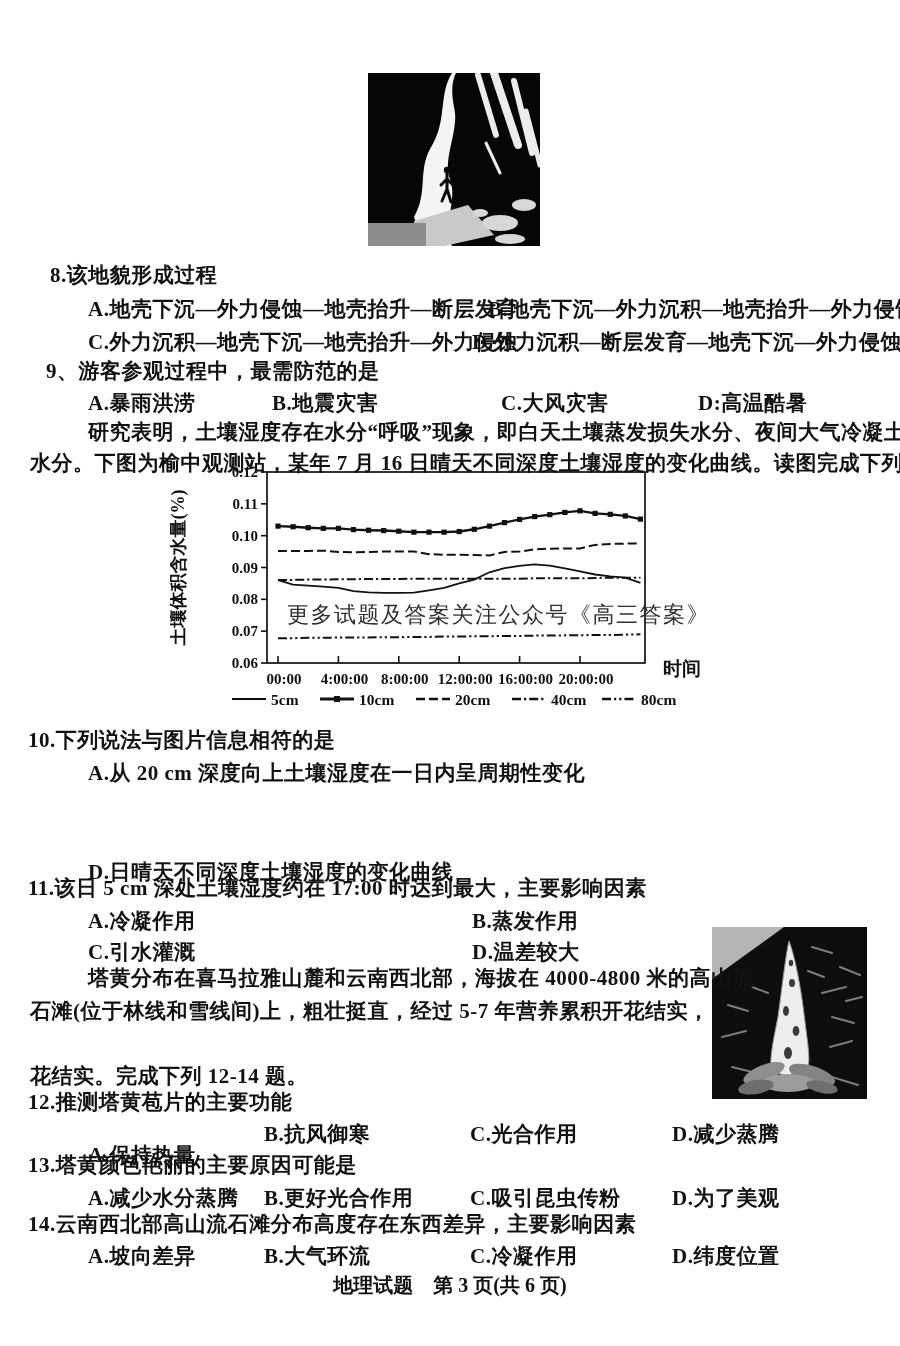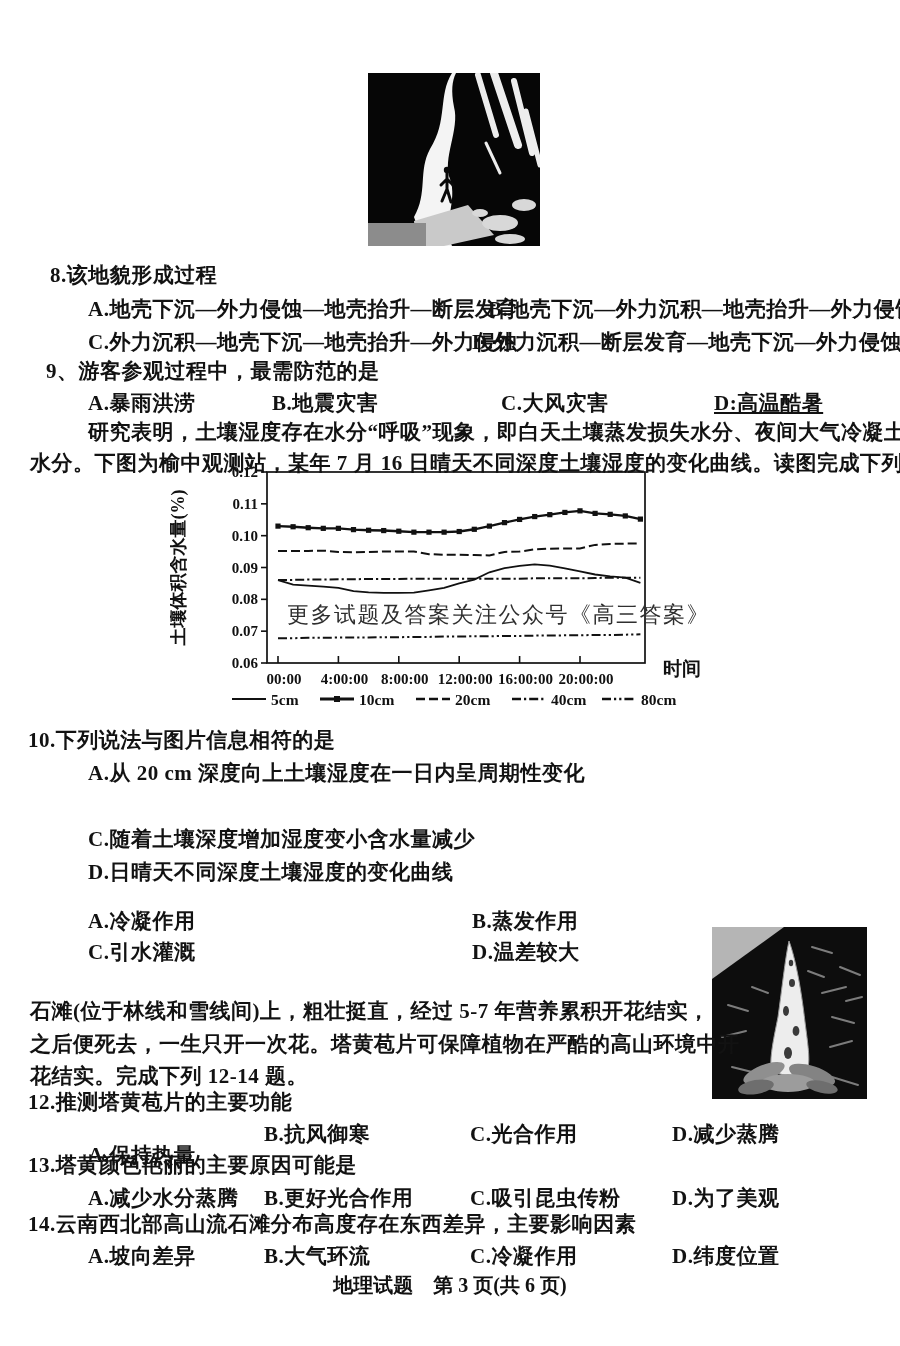--- a/index.html
+++ b/index.html
@@ -46,21 +46,21 @@
   <div class="t" style="left:50px;top:261px;">8.该地貌形成过程</div>
   <div class="t" style="left:88px;top:295px;">A.地壳下沉—外力侵蚀—地壳抬升—断层发育</div>
   <div class="t" style="left:472px;top:295px;margin-left:16px;">B.地壳下沉—外力沉积—地壳抬升—外力侵蚀</div>
   <div class="t" style="left:88px;top:328px;">C.外力沉积—地壳下沉—地壳抬升—外力侵蚀</div>
   <div class="t" style="left:472px;top:328px;">D.外力沉积—断层发育—地壳下沉—外力侵蚀</div>
 
   <div class="t" style="left:46px;top:357px;">9、游客参观过程中，最需防范的是</div>
   <div class="t" style="left:88px;top:389px;">A.暴雨洪涝</div>
   <div class="t" style="left:272px;top:389px;">B.地震灾害</div>
   <div class="t" style="left:475px;top:389px;margin-left:26px;">C.大风灾害</div>
-  <div class="t" style="left:714px;top:389px;text-decoration:underline;">D:高温酷暑</div>
+  <div class="t" style="left:698px;top:389px;">D:高温酷暑</div>
 
   <div class="t" style="left:88px;top:418px;">研究表明，土壤湿度存在水分“呼吸”现象，即白天土壤蒸发损失水分、夜间大气冷凝土壤获得</div>
   <div class="t" style="left:30px;top:449px;">水分。下图为榆中观测站，某年 7 月 16 日晴天不同深度土壤湿度的变化曲线。读图完成下列 10-11 题。</div>
 
   <svg class="chart-svg" width="540" height="258" viewBox="0 0 540 258">
       <rect x="97" y="14" width="378" height="191" fill="none" stroke="#111" stroke-width="1.7"></rect>
       <line x1="91" y1="205" x2="97" y2="205" stroke="#111" stroke-width="1.6"></line>
       <text x="88" y="210" text-anchor="end" font-size="15">0.06</text>
       <line x1="91" y1="173.16666666666669" x2="97" y2="173.16666666666669" stroke="#111" stroke-width="1.6"></line>
       <text x="88" y="178.16666666666669" text-anchor="end" font-size="15">0.07</text>
@@ -127,23 +127,23 @@
       <text x="285" y="247" font-size="15.5">20cm</text>
       <line x1="342" y1="241" x2="376" y2="241" stroke="#111" stroke-width="2.4" stroke-dasharray="9 3 2.2 3"></line>
       <text x="381" y="247" font-size="15.5">40cm</text>
       <line x1="432" y1="241" x2="466" y2="241" stroke="#111" stroke-width="2.4" stroke-dasharray="9 3 2.2 3 2.2 3"></line>
       <text x="471" y="247" font-size="15.5">80cm</text>
     </svg>
   <div class="wm" style="left:287px;top:600px;">更多试题及答案关注公众号《高三答案》</div>
 
   <div class="t" style="left:28px;top:726px;">10.下列说法与图片信息相符的是</div>
   <div class="t" style="left:88px;top:759px;">A.从 20 cm 深度向上土壤湿度在一日内呈周期性变化</div>
-  <div class="t" style="left:88px;top:825px;">C.随着土壤深度增加湿度变小含水量减少</div>
   <div class="t" style="left:88px;top:858px;">D.日晴天不同深度土壤湿度的变化曲线</div>
 
+  <div class="t" style="left:28px;top:874px;">11.该日 5 cm 深处土壤湿度约在 17:00 时达到最大，主要影响因素</div>
   <div class="t" style="left:88px;top:907px;">A.冷凝作用</div>
   <div class="t" style="left:472px;top:907px;">B.蒸发作用</div>
   <div class="t" style="left:88px;top:938px;">C.引水灌溉</div>
   <div class="t" style="left:472px;top:938px;">D.温差较大</div>
 
   <svg class="photo" style="left:712px;top:927px;" width="155" height="172" viewBox="0 0 155 172">
     <rect x="0" y="0" width="155" height="172" fill="#0d0d0d"></rect>
     <polygon points="0,0 72,0 0,52" fill="#b5b5b5"></polygon>
     <g stroke="#7c7c7c" stroke-width="2" stroke-linecap="round">
       <line x1="100" y1="20" x2="120" y2="26"></line>
@@ -169,22 +169,22 @@
     </g>
     <g>
       <ellipse cx="52" cy="146" rx="22" ry="8" fill="#8f8f8f" transform="rotate(-22 52 146)"></ellipse>
       <ellipse cx="100" cy="148" rx="24" ry="9" fill="#838383" transform="rotate(18 100 148)"></ellipse>
       <ellipse cx="76" cy="156" rx="27" ry="9" fill="#9c9c9c"></ellipse>
       <ellipse cx="44" cy="160" rx="18" ry="7" fill="#6e6e6e" transform="rotate(-10 44 160)"></ellipse>
       <ellipse cx="110" cy="160" rx="16" ry="6" fill="#6e6e6e" transform="rotate(12 110 160)"></ellipse>
     </g>
   </svg>
 
+  <div class="t" style="left:88px;top:964px;">塔黄分布在喜马拉雅山麓和云南西北部，海拔在 4000-4800 米的高山流</div>
   <div class="t" style="left:30px;top:997px;">石滩(位于林线和雪线间)上，粗壮挺直，经过 5-7 年营养累积开花结实，</div>
-  <div class="t" style="left:30px;top:1030px;">之后便死去，一生只开一次花。塔黄苞片可保障植物在严酷的高山环境中开</div>
   <div class="t" style="left:30px;top:1062px;">花结实。完成下列 12-14 题。</div>
 
   <div class="t" style="left:28px;top:1088px;">12.推测塔黄苞片的主要功能</div>
   <div class="t" style="left:88px;top:1120px;margin-top:21px;">A.保持热量</div>
   <div class="t" style="left:264px;top:1120px;">B.抗风御寒</div>
   <div class="t" style="left:470px;top:1120px;">C.光合作用</div>
   <div class="t" style="left:672px;top:1120px;">D.减少蒸腾</div>
 
   <div class="t" style="left:28px;top:1151px;">13.塔黄颜色艳丽的主要原因可能是</div>
   <div class="t" style="left:88px;top:1184px;">A.减少水分蒸腾</div>

